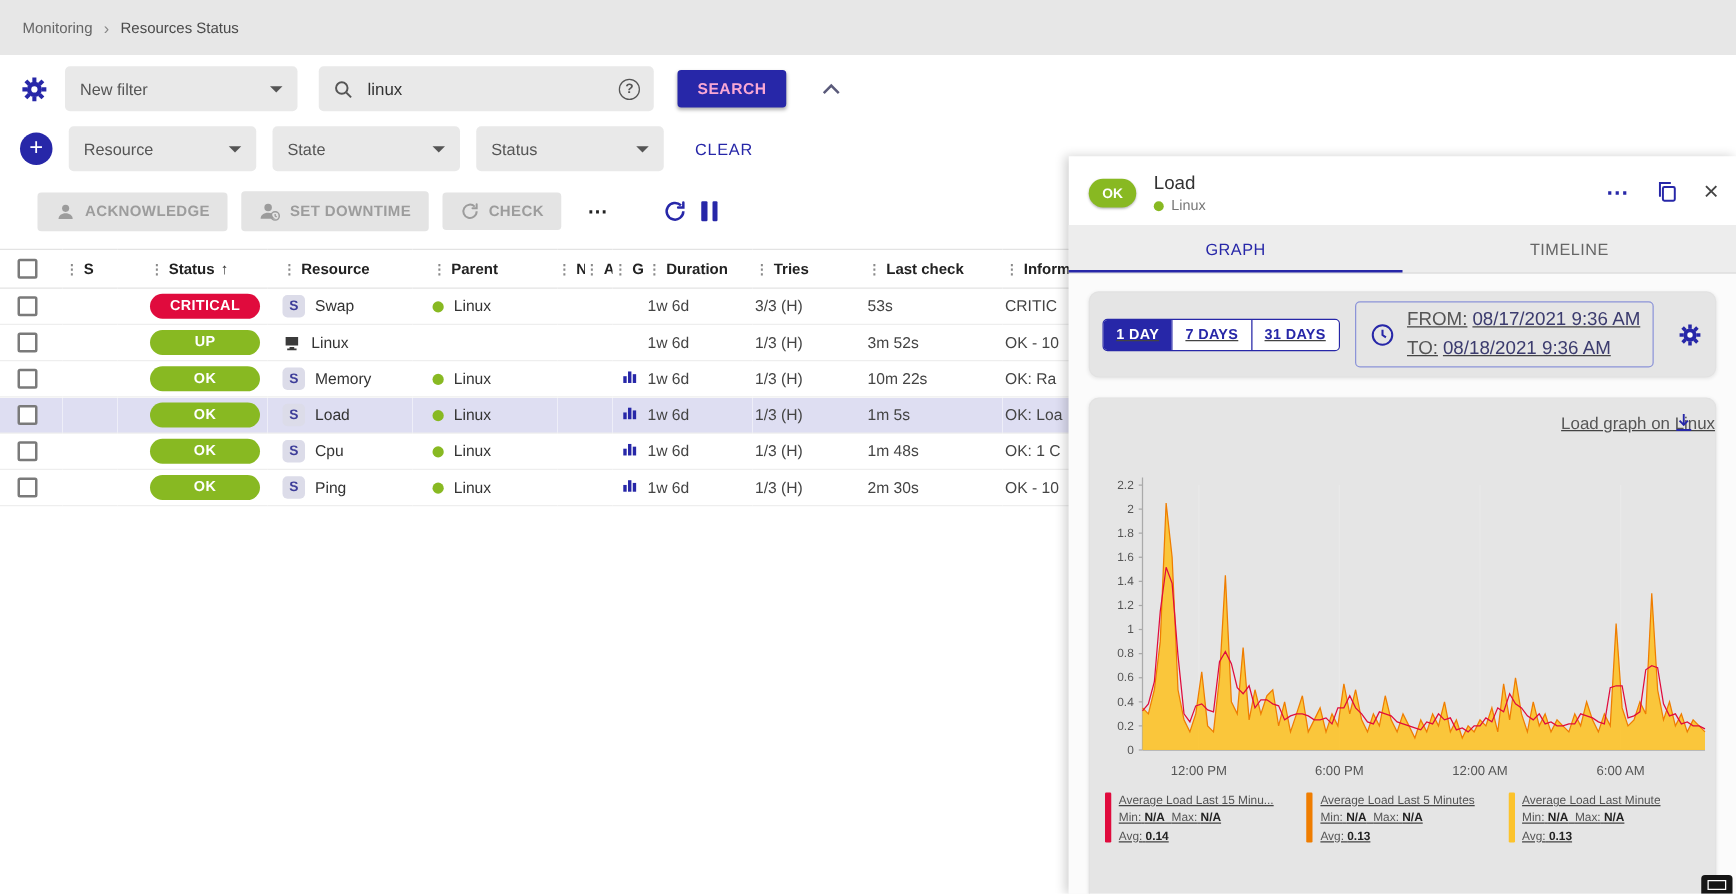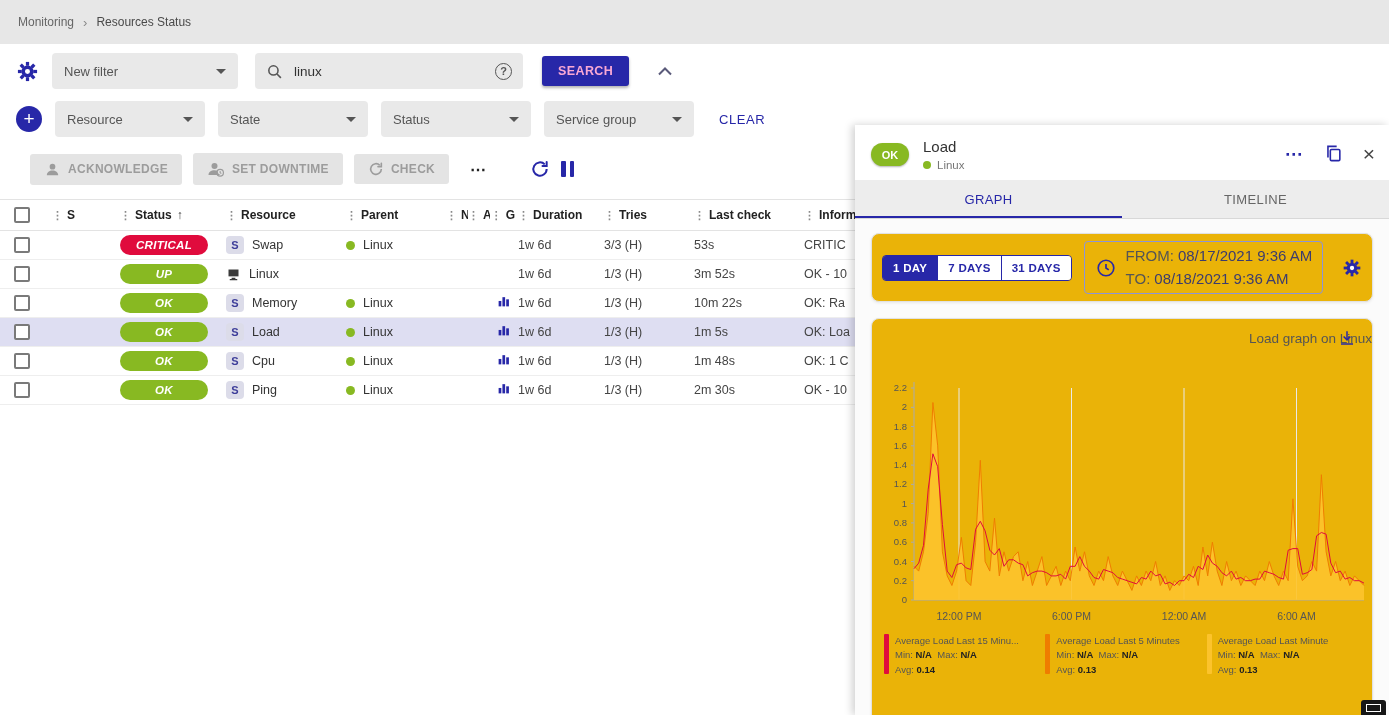--- a/index.html
+++ b/index.html
@@ -49,21 +49,21 @@
   thead th{border-top:1px solid #e3e3e3;border-bottom:1px solid #e3e3e3;font-size:12px;color:#222;font-weight:bold;text-align:left;padding:7px 2px;white-space:nowrap;overflow:hidden;}
   tbody td{border-bottom:1px solid #eee;padding:0 2px;height:29px;white-space:nowrap;overflow:hidden;}
   .c-check{padding-left:14px !important;}
   .c-status{padding-left:26px !important;}
   .c-res{padding-left:12px !important;}
   .c-par{padding-left:16px !important;}
   .c-n,.c-a,.c-g{padding:0 !important;text-align:center;}
   input[type=checkbox]{appearance:none;-webkit-appearance:none;width:16px;height:16px;border:2px solid #7a7a7a;border-radius:2px;background:#fff;margin:0;vertical-align:middle;cursor:pointer;}
   .dots{color:#8a8a8a;margin-right:4px;font-size:11px;cursor:pointer;}
   .sort-arrow{margin-left:5px;font-size:12px;color:#333;cursor:pointer;}
-  .pill{display:inline-block;width:88px;padding:4px 0;border-radius:14px;color:#fff;font-weight:bold;font-size:11.5px;text-align:center;letter-spacing:.3px;font-style:italic;}
+  .pill{display:inline-block;width:88px;padding:4px 0;border-radius:14px;color:#fff;font-weight:bold;font-size:11.5px;text-align:center;letter-spacing:.3px;}
   .cellflex{display:flex;align-items:center;gap:8px;}
   .sbadge{width:18px;height:18px;border-radius:4px;background:#dcdce9;color:#3d3d99;font-size:11px;font-weight:bold;display:inline-flex;align-items:center;justify-content:center;flex:none;}
   .dot{width:9px;height:9px;border-radius:50%;background:var(--green);display:inline-block;flex:none;}
   .res-name{color:#333;cursor:pointer;}
   tr.selected td{background:#dedдf1;}
   tr.selected td{background:#dededf1;}
   tr.selected td{background:#dedef2;}
   
   .panel{position:absolute;top:125px;right:0;bottom:0;width:534px;background:#fff;box-shadow:-3px 0 8px rgba(0,0,0,.18);z-index:5;display:flex;flex-direction:column;}
   .panel-header{padding:13px 16px 9px;display:flex;align-items:center;gap:14px;position:relative;}
@@ -71,21 +71,21 @@
   .panel-title{font-size:15px;color:#333;}
   .panel-sub{display:flex;align-items:center;gap:6px;margin-top:4px;font-size:11.5px;color:#777;}
   .panel-sub .dot{width:8px;height:8px;}
   .panel-actions{position:absolute;right:14px;top:18px;display:flex;align-items:center;gap:20px;}
   .more-dots{color:var(--accent);font-size:18px;font-weight:bold;letter-spacing:1px;cursor:pointer;line-height:1;}
   .close-x{color:#444;font-size:21px;cursor:pointer;line-height:1;}
   .panel-tabs{display:flex;background:#ededed;border-bottom:1px solid #d8d8d8;}
   .tab{flex:1;text-align:center;padding:12px 0 9px;font-size:13px;color:#666;letter-spacing:.4px;border-bottom:2px solid transparent;cursor:pointer;}
   .tab.active{color:var(--accent);border-bottom-color:var(--accent);}
   .panel-content{flex:1;background:#fbfbfb;padding:14px 16px 0;overflow:hidden;}
-  .card{background:#eab308;border:1px solid #e2e2e2;border-radius:8px;box-shadow:0 1px 3px rgba(0,0,0,.08);}
+  .card{background:#e5e5e5;border:1px solid #e2e2e2;border-radius:8px;box-shadow:0 1px 3px rgba(0,0,0,.08);text-decoration:underline;}
   .time-card{display:flex;align-items:center;gap:12px;padding:7px 10px;}
   .chip-group{display:flex;border:1px solid var(--accent);border-radius:4px;overflow:hidden;flex:none;}
   .chip{padding:6px 10px;font-size:11.5px;font-weight:bold;color:var(--accent);background:#fff;border:none;border-left:1px solid var(--accent);letter-spacing:.3px;cursor:pointer;font-family:inherit;}
   .chip:first-child{border-left:none;}
   .chip.selected{background:var(--accent);color:#fff;}
   .range-box{display:flex;align-items:center;gap:9px;border:1px solid #8c94d8;border-radius:4px;padding:3px 10px;cursor:pointer;}
   .range-line{font-size:15px;color:#3c3c6e;display:flex;gap:4px;line-height:1.5;}
   .range-line .lbl{color:#555;}
   .gear-small{margin-left:auto;color:var(--accent);display:flex;cursor:pointer;}
   .graph-card{margin-top:16px;padding:12px 0 8px;position:relative;min-height:412px;}
@@ -154,24 +154,20 @@
     <div class="select">
       <span>Resource</span>
         <i class="caret"></i>
     </div>
     <div class="select">
       <span>State</span>
         <i class="caret"></i>
     </div>
     <div class="select">
       <span>Status</span>
-        <i class="caret"></i>
-    </div>
-    <div class="select">
-      <span>Service group</span>
         <i class="caret"></i>
     </div>
     <span class="clear-link">CLEAR</span>
   </div>
 </section>
 
 <section class="toolbar">
   <button class="tb-btn" disabled="">
     <span style="display:flex;">
         <svg width="17" height="17" viewBox="0 0 24 24" fill="currentColor">

